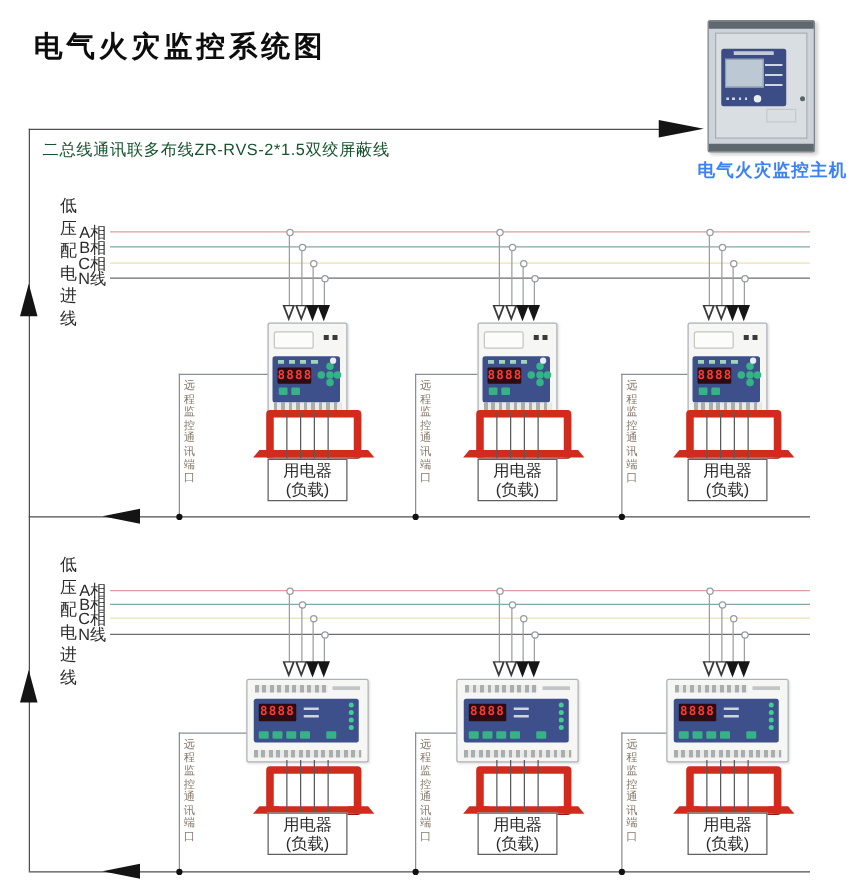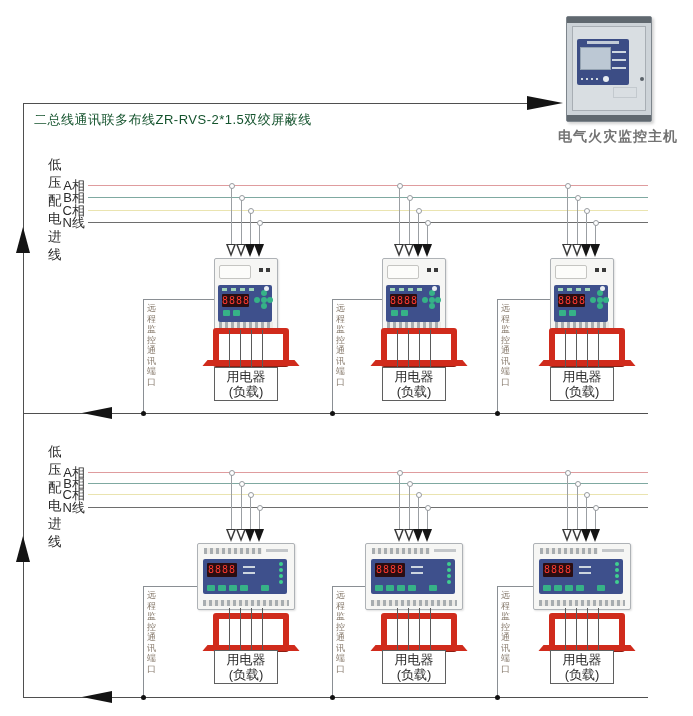--- a/index.html
+++ b/index.html
@@ -42,21 +42,21 @@
   .cab-panel{left:4px;top:12px;width:52px;height:46px;background:#3c4d85;border-radius:2px;}
   .cab-model{left:10px;top:2px;width:32px;height:3px;background:#c2cbd7;}
   .cab-screen{left:3px;top:8px;width:29px;height:21px;background:#bcc8d4;border:1px solid #93a2b1;}
   .cab-keys{right:3px;top:8px;width:14px;height:22px;
             background:repeating-linear-gradient(0deg,#cfd8e0 0 2px,transparent 2px 8px);}
   .cab-dotrow{left:4px;bottom:5px;width:18px;height:2px;
               background:repeating-linear-gradient(90deg,#cfd8e0 0 2px,transparent 2px 5px);}
   .cab-btn{left:26px;bottom:3px;width:6px;height:6px;border-radius:50%;background:#e8edf1;}
   .cab-hatch{right:8px;bottom:12px;width:22px;height:9px;border:1px solid #c3c9ce;}
   .keyhole{right:7px;top:60px;width:4px;height:4px;border-radius:50%;background:#5a6168;}
-  .host-label{left:552px;top:128px;width:132px;text-align:center;font-size:14px;font-weight:700;color:#737373;letter-spacing:1px;}
+  .host-label{left:552px;top:128px;width:132px;text-align:center;font-size:14px;font-weight:700;color:#3b82f6;letter-spacing:1px;}
 
   
   .grp{left:0;top:0;width:0;height:0;}
   .r1{--pA:185px;--pB:197px;--pC:210px;--pN:222px;--devTop:258px;--ctTop:328px;
       --wireTop:330px;--wireH:38px;--boxTop:367px;--busY:413px;--commY:299px;}
   .r2{--pA:472px;--pB:483px;--pC:494px;--pN:507px;--devTop:543px;--ctTop:613px;
       --wireTop:608px;--wireH:43px;--boxTop:650px;--busY:697px;--commY:586px;}
   .c1{--cx:245px;--commX:143px;}
   .c2{--cx:413px;--commX:332px;}
   .c3{--cx:581px;--commX:497px;}
@@ -78,21 +78,21 @@
   .arr{left:calc(var(--cx) + var(--dx) - 5px);top:calc(var(--devTop) - 14px);width:0;height:0;
        border-left:5px solid transparent;border-right:5px solid transparent;border-top:13px solid #161616;}
   .arr.hollow{border-top-color:#3a3a3a;}
   .arr.hollow::after{content:"";position:absolute;left:-3px;top:-12px;width:0;height:0;
        border-left:3px solid transparent;border-right:3px solid transparent;border-top:8px solid #fff;}
 
   
   .dev{background:#f6f6f4;border:1px solid #aeb2b6;border-radius:2px;box-shadow:1px 1px 2px rgba(0,0,0,.12);}
   .dev1{left:calc(var(--cx) - 31px);top:var(--devTop);width:62px;height:72px;}
   .dev2{left:calc(var(--cx) - 48px);top:var(--devTop);width:96px;height:65px;}
-  .dev-face{position:absolute;background:#3e508c;border-radius:2px;}
+  .dev-face{position:absolute;background:#3e508c;border-radius:2px;font-weight:bold;}
   .dev1 .dev-face{left:3px;top:26px;width:54px;height:37px;}
   .dev2 .dev-face{left:5px;top:15px;width:84px;height:35px;}
   .seg{position:absolute;background:#2a0d12;border-radius:1px;color:#ff3b30;
        font-family:"DejaVu Sans Mono","Liberation Mono",monospace;text-align:center;}
   .dev1 .seg{left:4px;top:9px;width:27px;height:13px;font-size:10px;line-height:13px;letter-spacing:1px;}
   .dev2 .seg{left:4px;top:4px;width:30px;height:14px;font-size:10px;line-height:14px;letter-spacing:1px;}
   .led-row{position:absolute;left:4px;top:3px;width:34px;height:3px;
            background:repeating-linear-gradient(90deg,#9fd6b8 0 5px,transparent 5px 9px);}
   .gbtn{position:absolute;background:#36b287;border-radius:1px;}
   .dot-g{position:absolute;background:#3fd08f;border-radius:50%;width:4px;height:4px;}
@@ -129,20 +129,21 @@
   .r1 .comm-h{width:calc(var(--cx) - 31px - var(--commX));}
   .r2 .comm-h{width:calc(var(--cx) - 48px - var(--commX));}
   .comm-label{left:calc(var(--commX) + 4px);top:calc(var(--commY) + 4px);font-size:9px;line-height:10.5px;color:#86796b;}
   .bus-dot{left:calc(var(--commX) - 2px);top:calc(var(--busY) - 2px);width:5px;height:5px;border-radius:50%;background:#111;}
 </style>
 </head>
 <body>
 
 <div class="stage">
 
+  <div class="abs title">电气火灾监控系统图</div>
 
   <div class="abs cabinet">
     <div class="abs cab-top"></div>
     <div class="abs cab-bot"></div>
     <div class="abs cab-door">
       <div class="abs cab-panel">
         <div class="abs cab-model"></div>
         <div class="abs cab-screen"></div>
         <div class="abs cab-keys"></div>
         <div class="abs cab-dotrow"></div>

